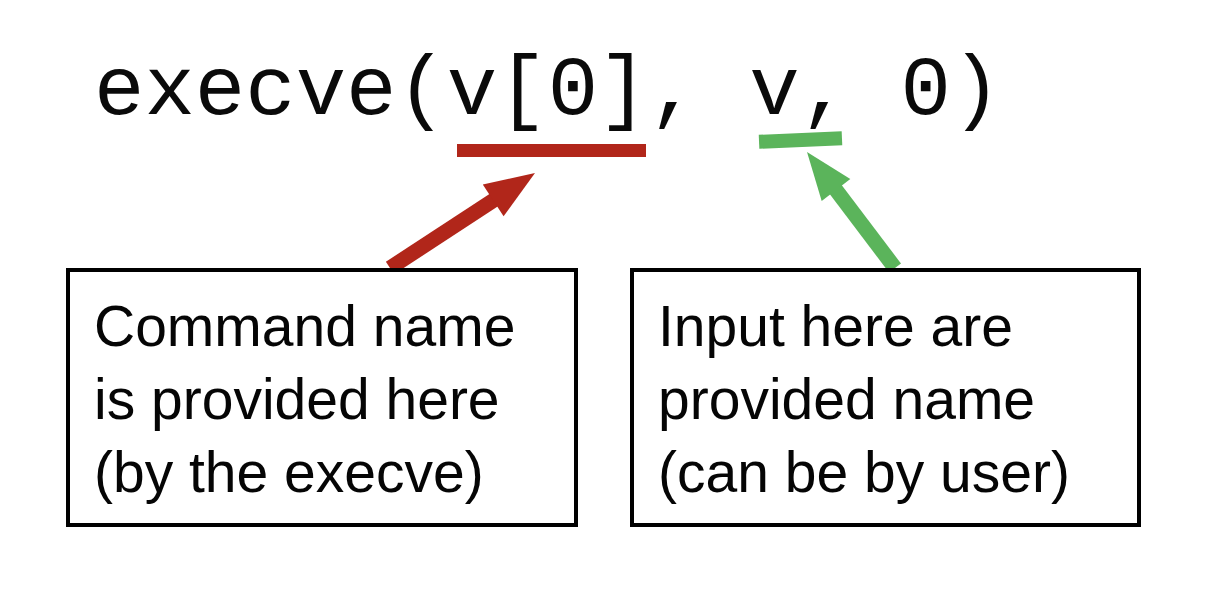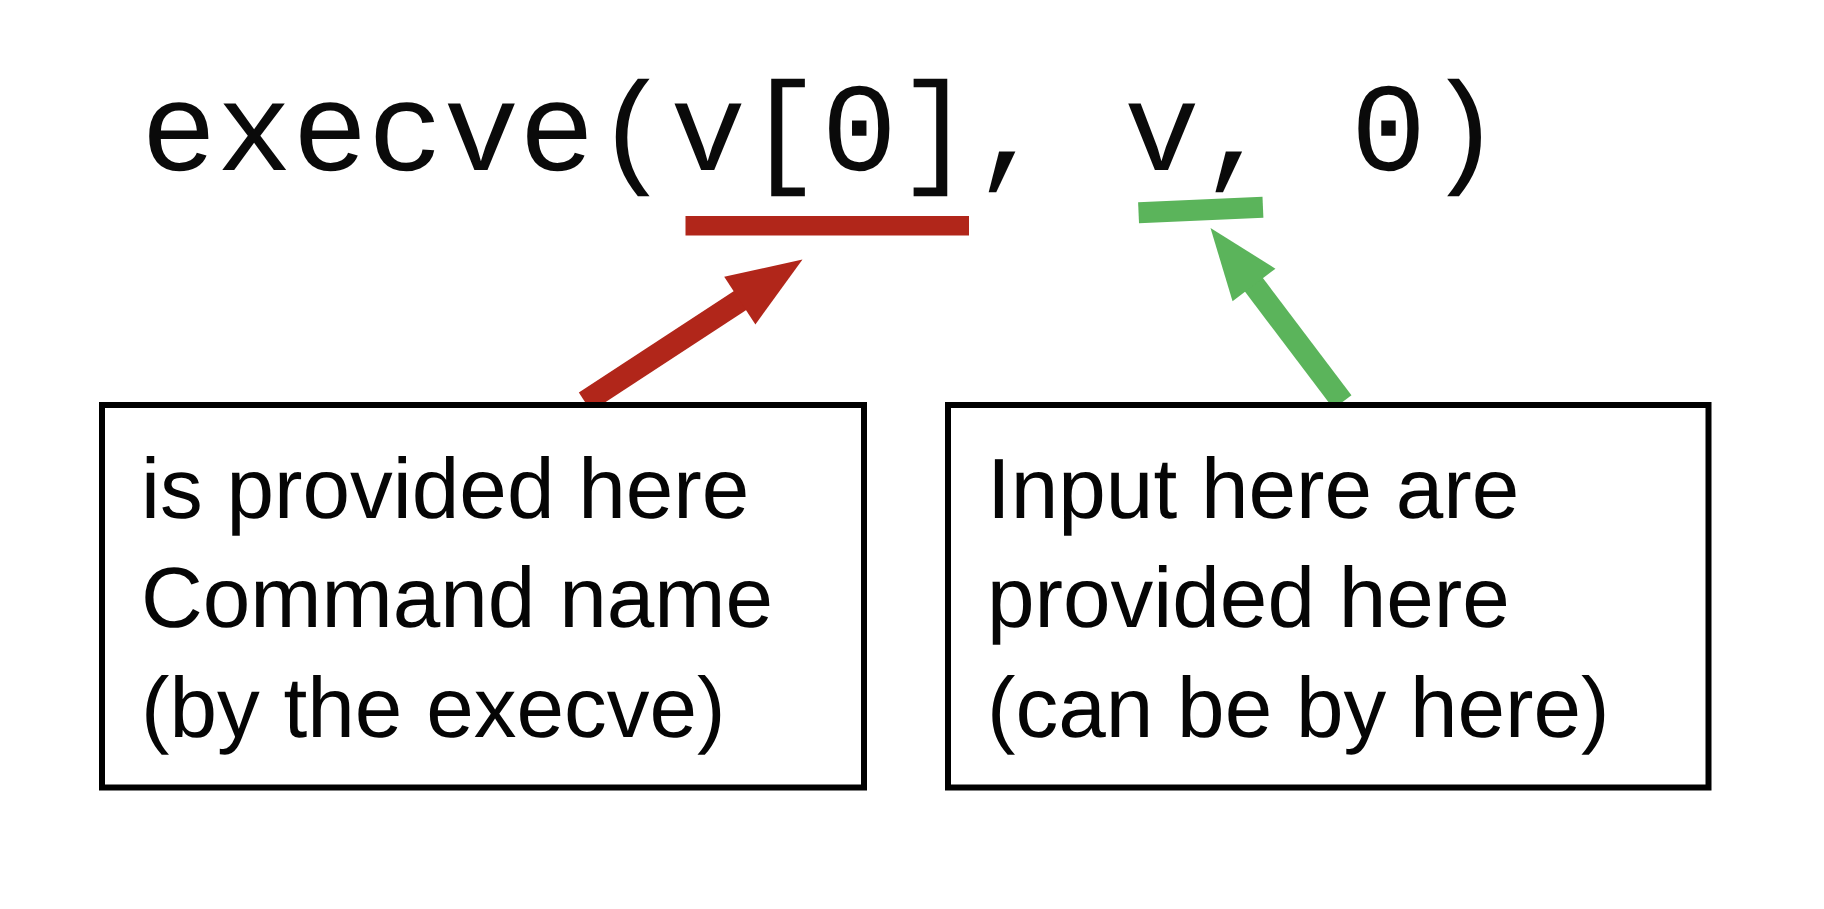--- a/index.html
+++ b/index.html
@@ -92,27 +92,27 @@
       <polygon class="red-fill" points="535,173 503.6,216.3 482.8,184.5"></polygon>
     </g>
     <g>
       <line class="green-stroke" x1="895" y1="268" x2="833" y2="186"></line>
       <polygon class="green-fill" points="807,152 850.3,179.1 821.7,200.9"></polygon>
     </g>
   </svg>
 
   <div class="label-box box-left">
     <div class="box-text">
+      <div>Command name</div>
       <div>is provided here</div>
-      <div>Command name</div>
       <div>(by the execve)</div>
     </div>
   </div>
 
   <div class="label-box box-right">
     <div class="box-text">
       <div>Input here are</div>
-      <div>provided here</div>
-      <div>(can be by here)</div>
+      <div>provided name</div>
+      <div>(can be by user)</div>
     </div>
   </div>
 
 </div>
 
 </body></html>

